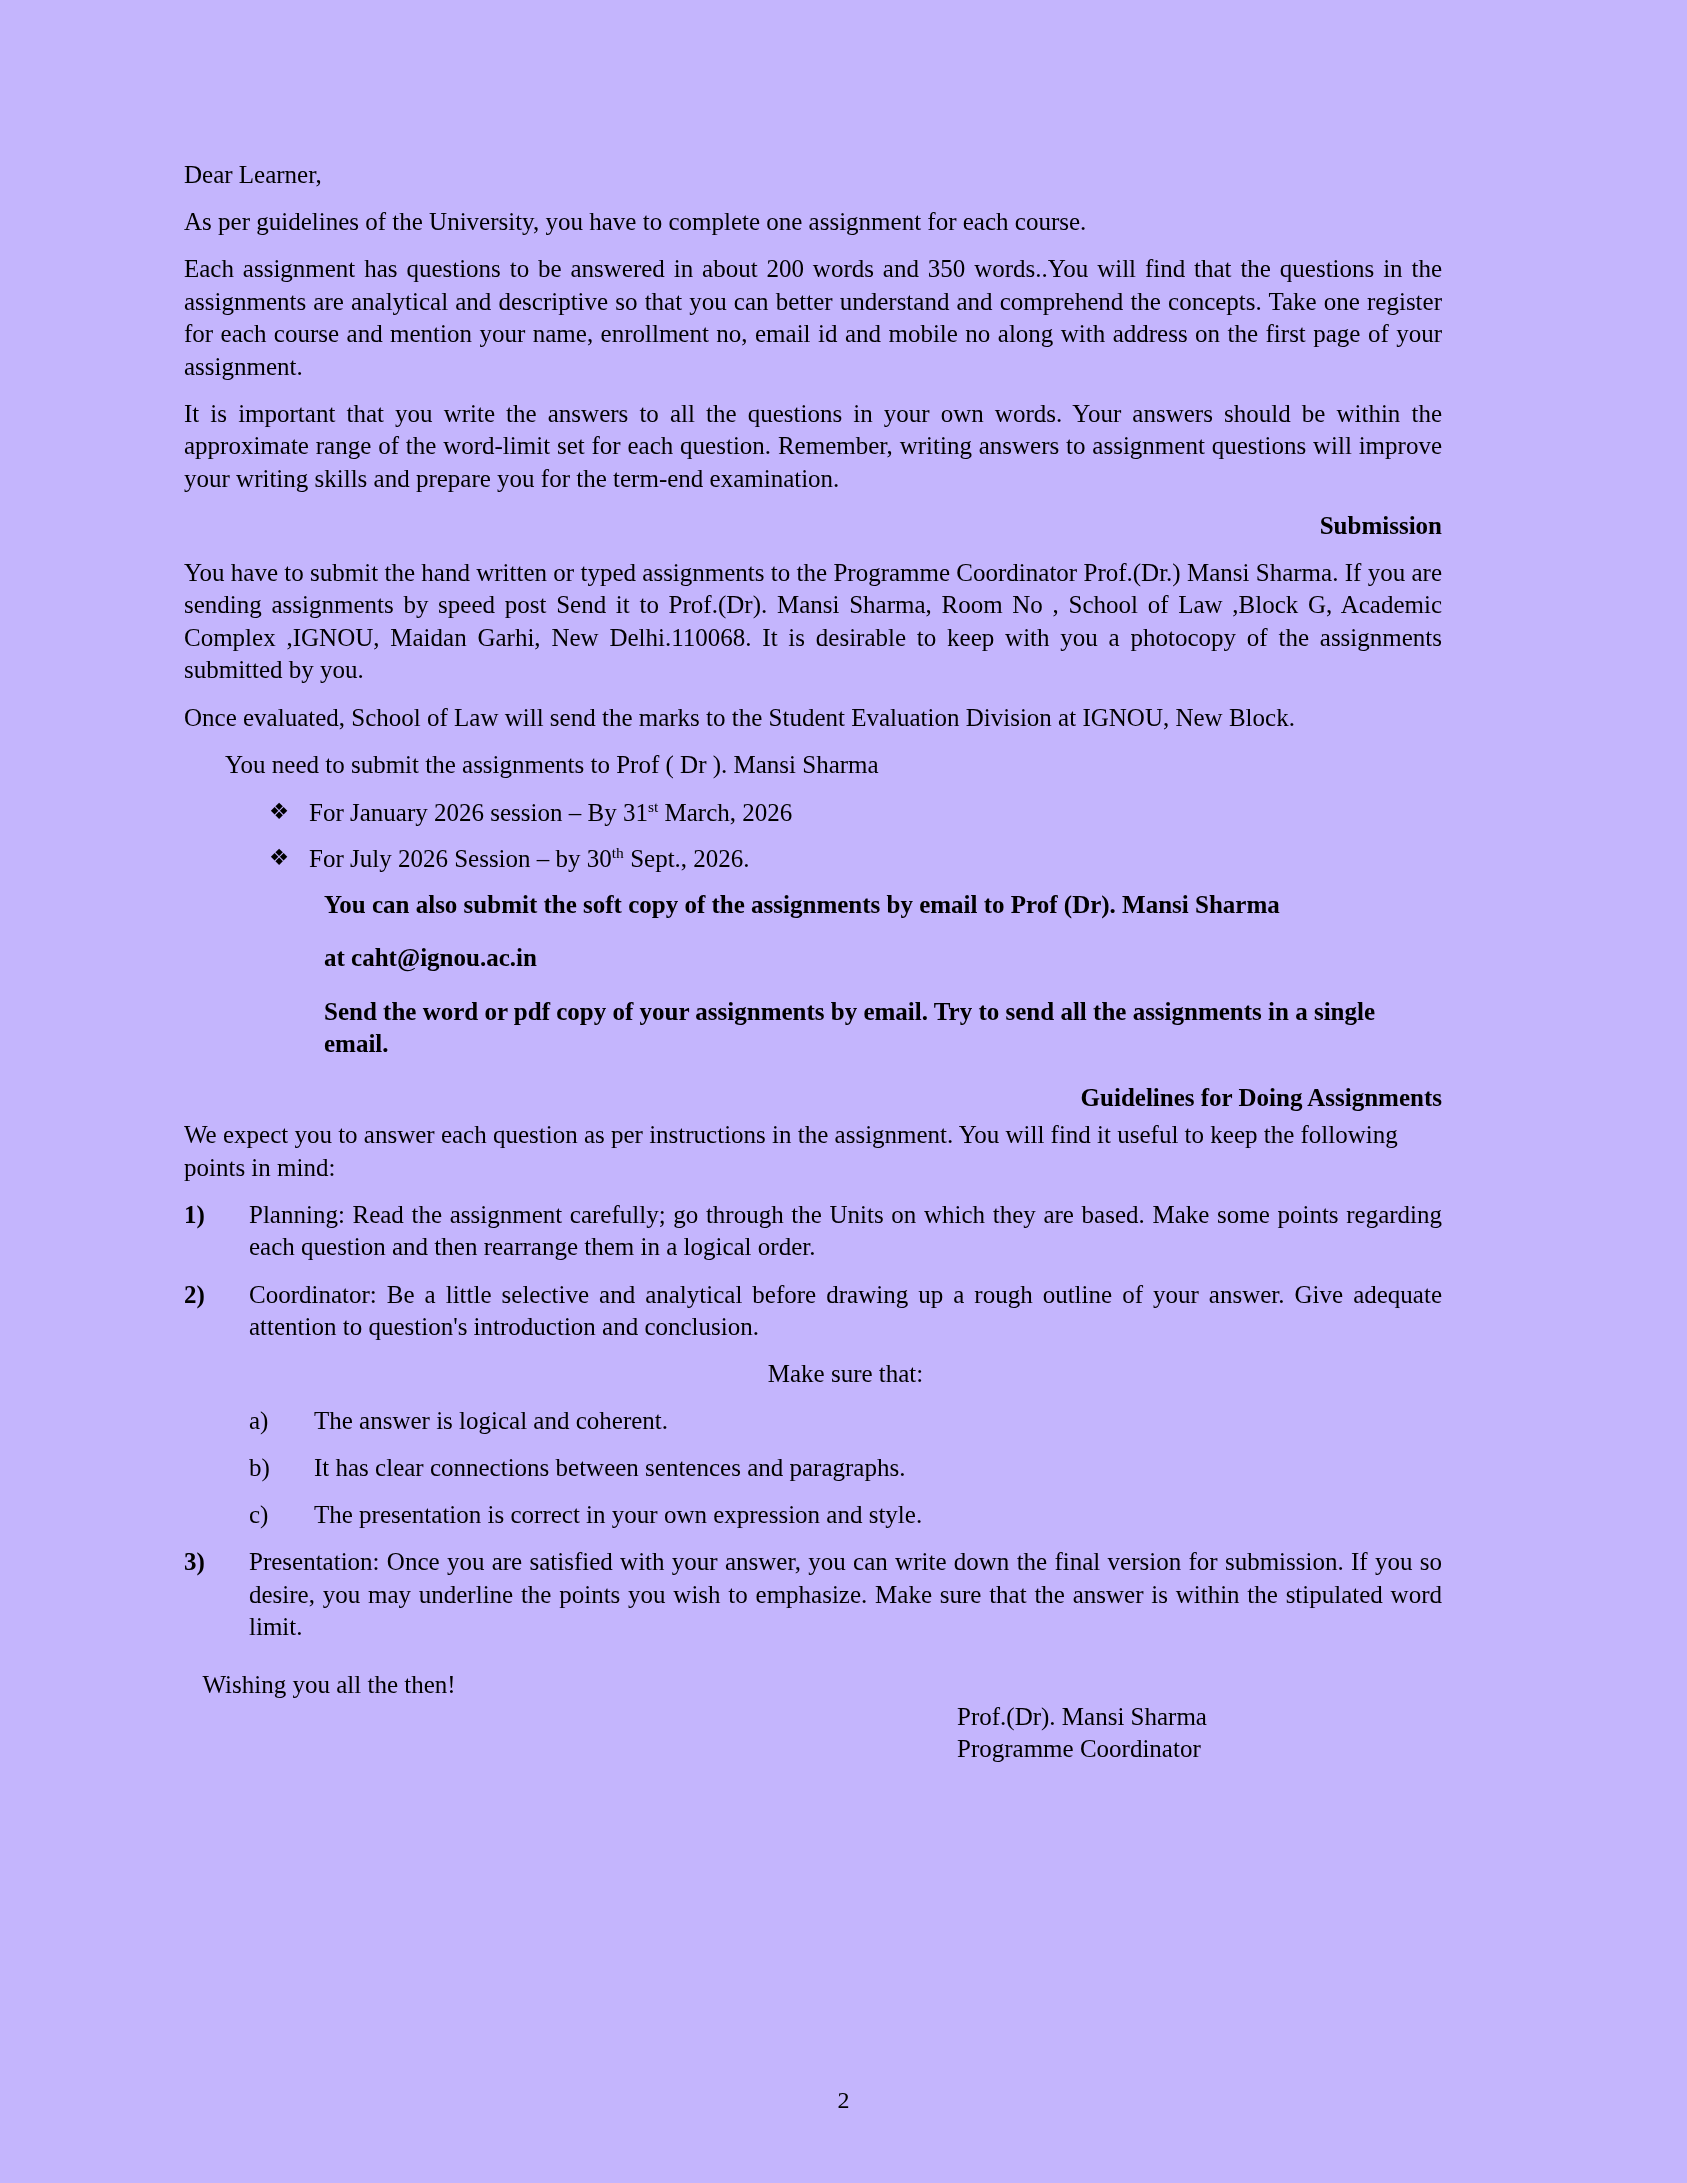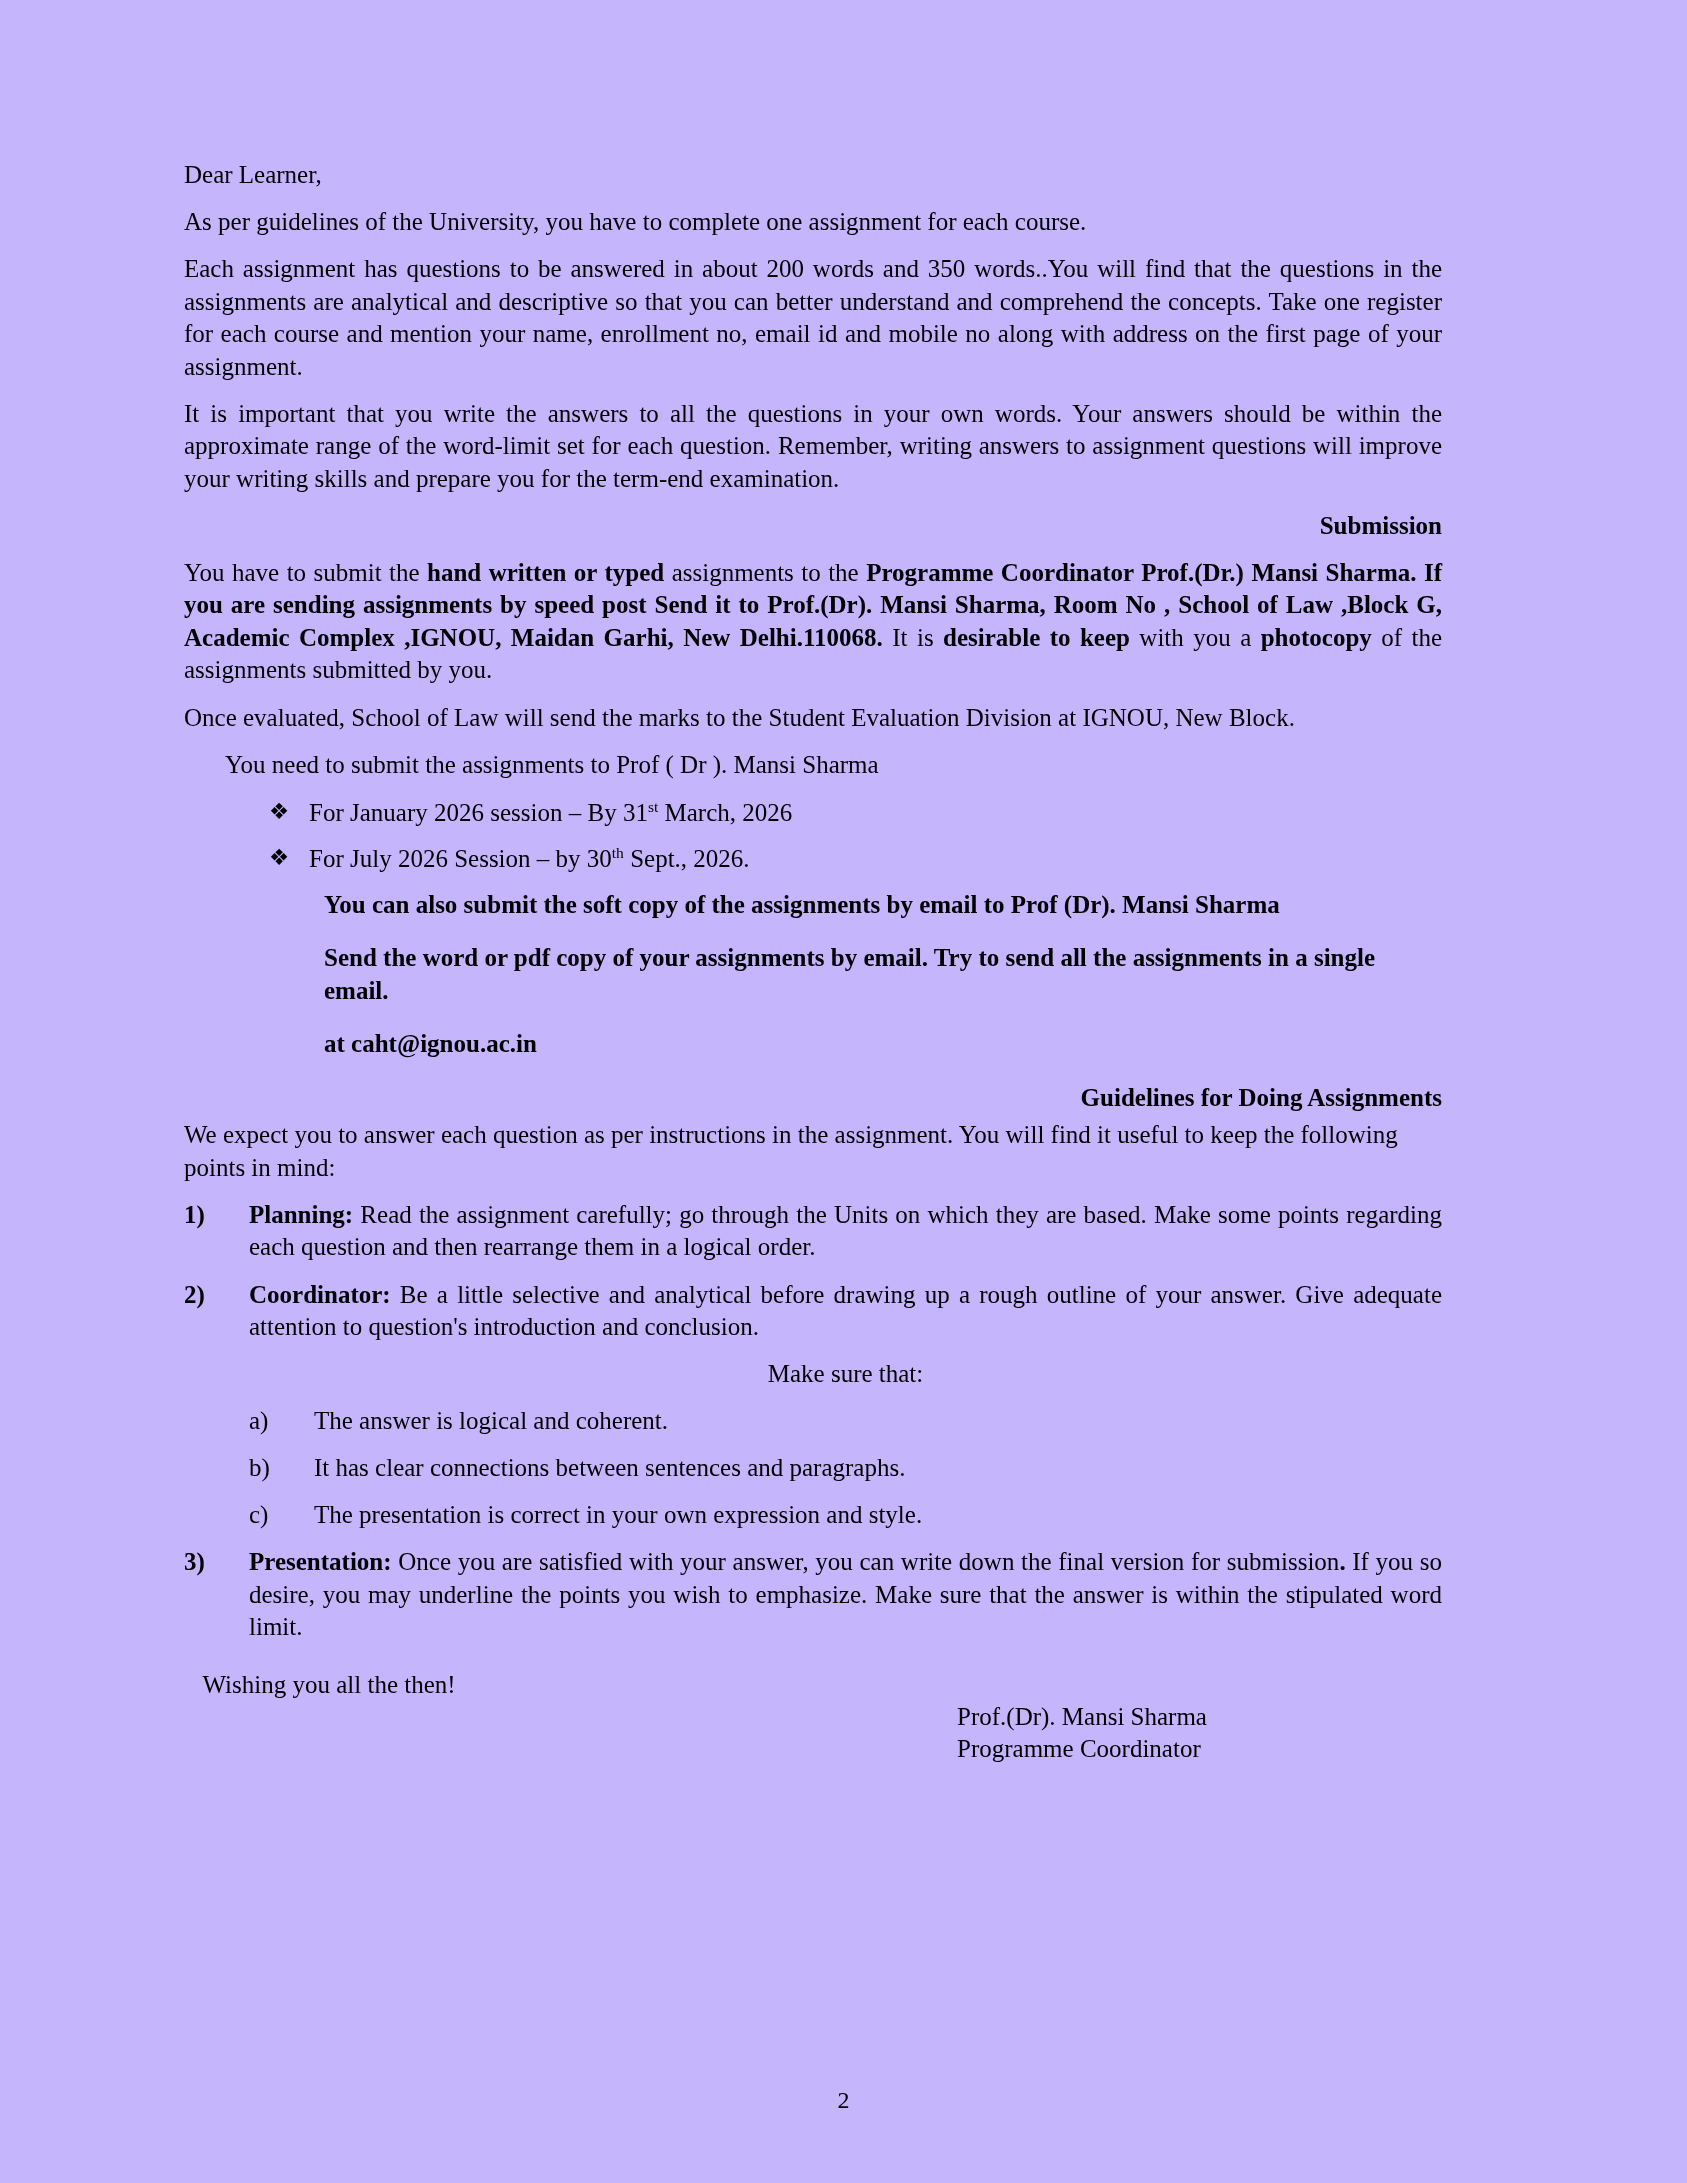--- a/index.html
+++ b/index.html
@@ -23,21 +23,21 @@
     width: 1258px;
     font-size: 25px;
     line-height: 1.30;
   }
   p {
     margin: 0 0 14.6px 0;
     text-align: justify;
     text-justify: inter-word;
   }
   p.nojust { text-align: left; }
-  .b { font-weight: bold; }
+  .b { font-weight: normal; }
   sup {
     font-size: 0.62em;
     vertical-align: super;
     line-height: 0;
   }
 
   
   .heading {
     font-weight: bold;
     margin: 0 0 14.6px 0;
@@ -176,22 +176,22 @@
         <span>For January 2026 session – By 31</span><sup>st</sup><span> March, 2026</span>
       </li>
       <li>
         <span class="dia">❖</span>
         <span>For July 2026 Session – by 30</span><sup>th</sup><span> Sept., 2026.</span>
       </li>
     </ul>
 
     <div class="emailblock">
       <p>You can also submit the soft copy of the assignments by email to Prof (Dr). Mansi Sharma</p>
+      <p>at  caht@ignou.ac.in</p>
       <p>Send the word or pdf copy of your assignments by email. Try to send all the assignments in a single email.</p>
-      <p>at  caht@ignou.ac.in</p>
     </div>
 
     <p class="heading tight">Guidelines for Doing Assignments</p>
 
     <p class="nojust">We expect you to answer each question as per instructions in the assignment. You will find it useful to keep the following points in mind:</p>
 
     <ol class="numlist">
       <li>
         <span class="marker">1)</span>
         <span class="b">Planning:</span><span> Read the assignment carefully; go through the Units on which they are based. Make some points regarding each question and then rearrange them in a logical order.</span>

